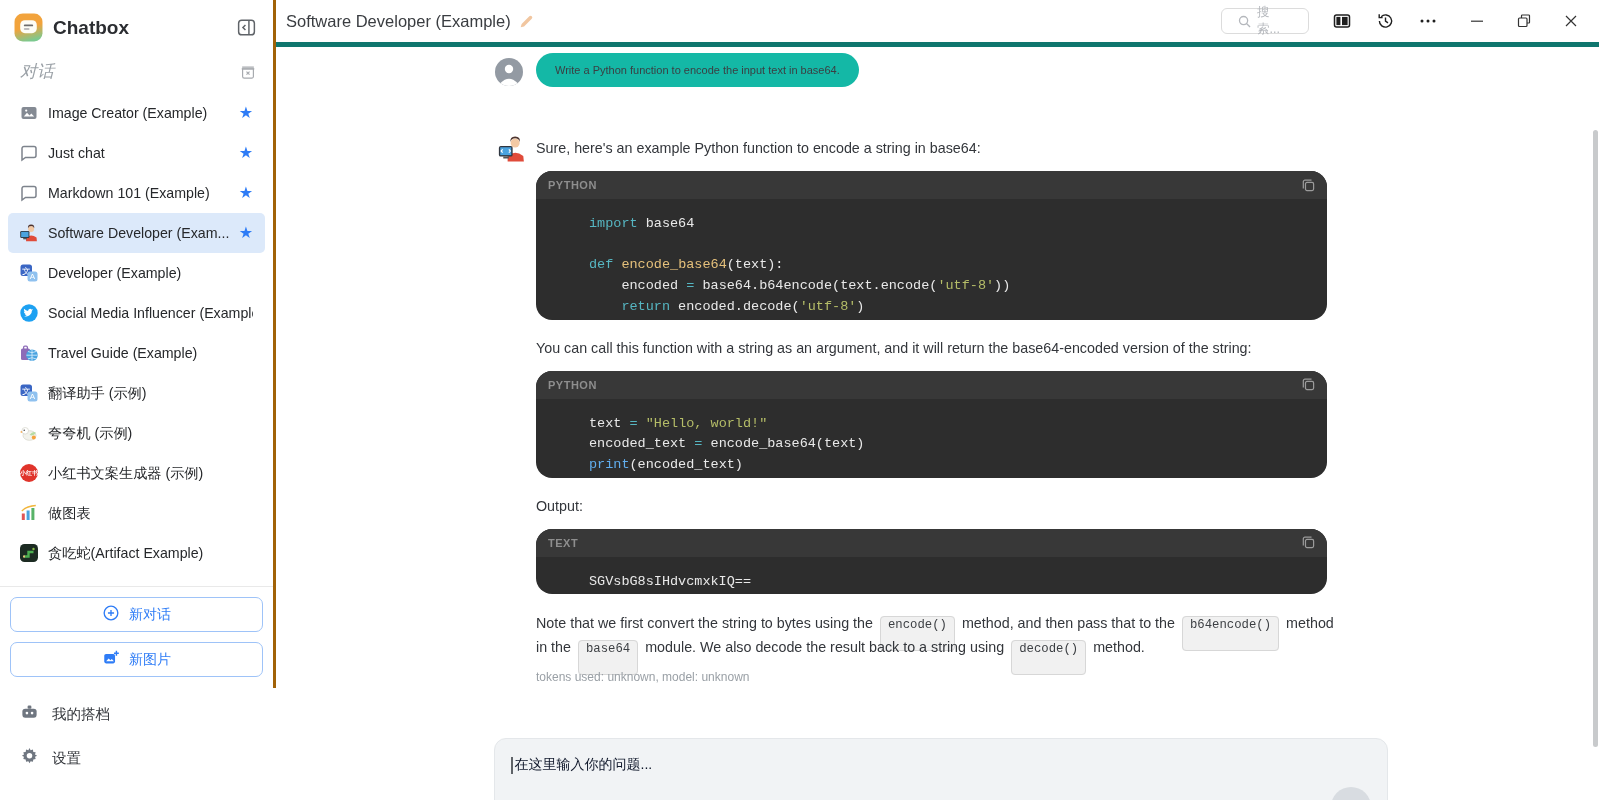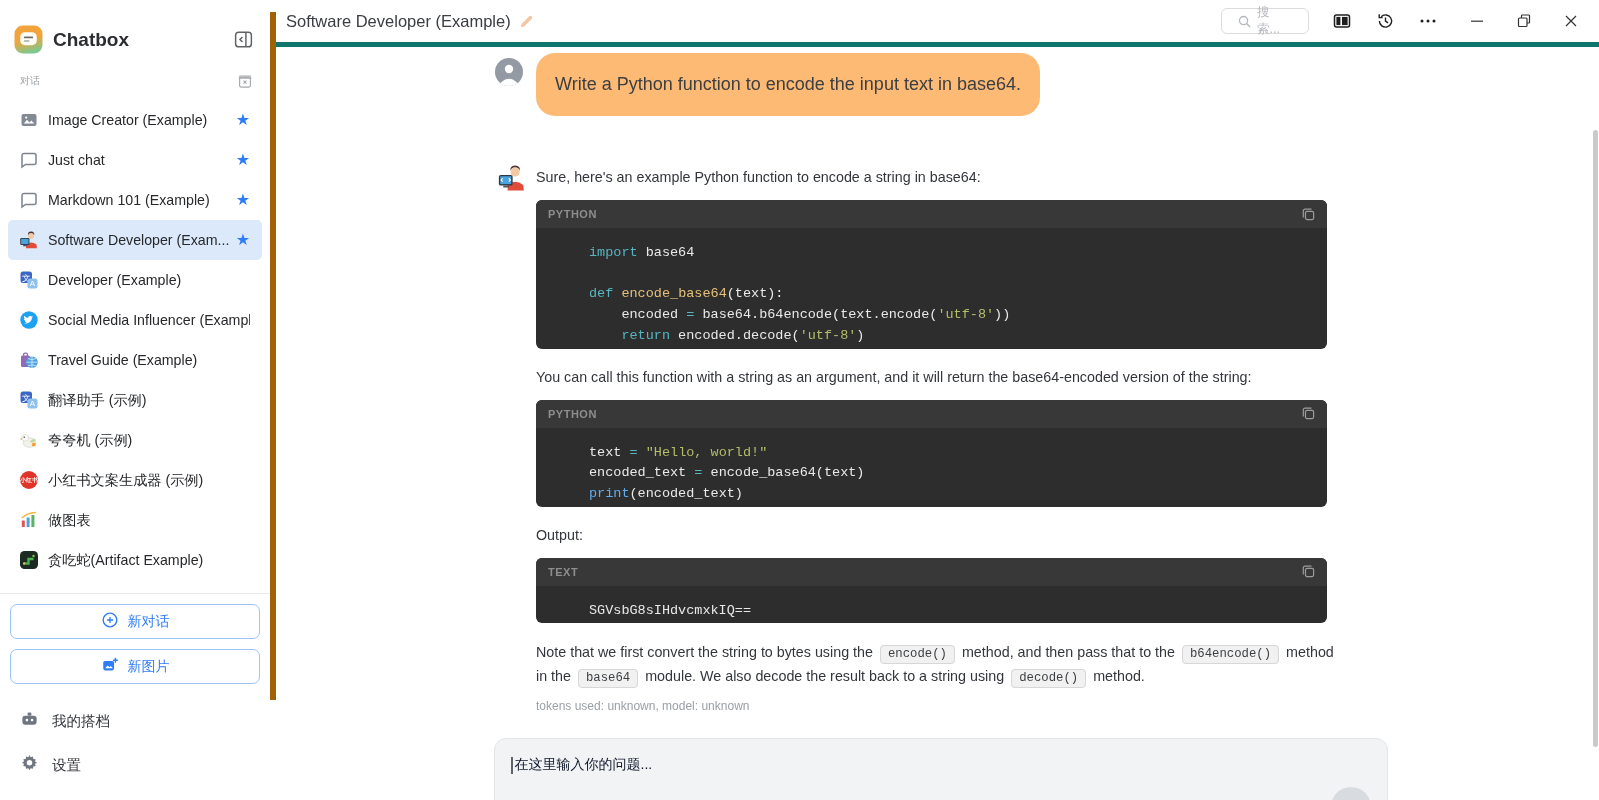--- a/index.html
+++ b/index.html
@@ -1,27 +1,27 @@
 <!DOCTYPE html>
 <html style="--accent: #2e7cf6; --selected-bg: #dce9fa; --code-bg: #2d2d2d; --code-head-bg: #383838; --code-fg: #e9e9e9; --code-kw: #56b6c2; --code-fn: #e5c07b; --code-str: #b5bd68; --code-op: #56b6c2; --code-bi: #61aeee;"><head>
 <meta charset="utf-8">
 <style>
   * { margin:0; padding:0; box-sizing:border-box; }
   html,body { width:1599px; height:800px; overflow:hidden; background:#fff;
     font-family:"Liberation Sans",sans-serif; }
 
   
-  .sidebar { position:absolute; left:0; top:12px; width:276px; height:688px;
-    background:#fff; border-right:6px solid #a16207; }
+  .sidebar { position:absolute; left:0; top:0; width:276px; height:688px;
+    background:#fff; border-right:3px solid #a16207; }
   .side-head { display:flex; align-items:center; padding:13px 16px 8px 14px; }
   .logo { width:29px; height:29px; flex:0 0 auto; }
   .app-title { font-size:19px; font-weight:700; color:#2b2d31; margin-left:10px; flex:1; }
   .collapse-btn { width:21px; height:21px; cursor:pointer; }
   .conv-section { display:flex; align-items:center; padding:10px 16px 8px 20px; }
-  .section-label { flex:1; font-size:10px; color:#9aa0a6; }
+  .section-label { flex:1; font-size:17px; color:#9aa0a6;font-style:italic; }
   .clear-btn { width:18px; height:18px; cursor:pointer; }
   .conv-list { margin-top:2px; }
   .conv-item { display:flex; align-items:center; height:40px; margin:0 8px;
     padding:0 12px 0 11px; border-radius:5px; cursor:pointer;justify-content:flex-end; }
   .conv-item.selected { background:var(--selected-bg,#dce9fa); }
   .conv-icon { width:20px; height:20px; margin-right:9px; flex:0 0 auto; }
   .conv-icon svg { width:20px; height:20px; display:block; }
   .conv-label { flex:1; font-size:14.2px; color:#26282b; white-space:nowrap; overflow:hidden; }
   .star { color:var(--accent,#2e7cf6); font-family:"DejaVu Sans",sans-serif;
     font-size:16px; line-height:1; margin-left:6px; }
@@ -46,45 +46,45 @@
     display:flex; align-items:center; gap:6px; padding:0 16px; cursor:text; }
   .search-box svg { width:13px; height:13px; flex:0 0 auto; }
   .search-ph { font-size:12.5px; color:#b4b7bc; }
   .hicon { width:20px; height:20px; margin-left:23px; cursor:pointer; }
   .winbtn { width:16px; height:16px; margin-left:31px; cursor:pointer; }
 
   
   .chat { padding-top:6px; }
   .row-user { display:flex; align-items:flex-start; margin-left:219px; }
   .avatar-user { width:28px; height:28px; flex:0 0 auto; margin-top:5px; }
-  .bubble { margin-left:13px; background:#fdba74; border-radius:19px;
-    padding:21px 19px; font-size:18px; color:#3b3e42; }
+  .bubble { margin-left:13px; background:#14b8a6; border-radius:19px;
+    padding:11px 19px; font-size:11px; color:#3b3e42; }
   .row-assistant { display:flex; align-items:flex-start; margin-left:221px; margin-top:47px; }
   .avatar-assistant { width:30px; height:30px; flex:0 0 auto; }
   .a-content { margin-left:9px; width:806px; padding-top:4px;
     font-size:14.3px; color:#33363b; }
   .para { line-height:20px; }
-  .code-block { width:791px; background:var(--code-bg,#2d2d2d); border-radius:6px;
+  .code-block { width:791px; background:var(--code-bg,#2d2d2d); border-radius:16px;
     overflow:hidden; margin:13px 0 18px; }
   .code-head { height:28px; background:var(--code-head-bg,#383838); display:flex;
     align-items:center; padding:0 10px 0 12px; }
   .code-lang { flex:1; font-size:11px; font-weight:700; letter-spacing:.5px; color:#8e8e8e; }
   .copy-btn { width:17px; height:17px; cursor:pointer; }
   .code-body { padding:15px 14px 2px; font-family:"Liberation Mono",monospace;
     font-size:13.5px; line-height:20.7px; color:var(--code-fg,#e9e9e9); white-space:pre;margin-left:39px; }
   .code-line { min-height:20.7px; }
   .tok-kw{color:var(--code-kw,#56b6c2);} .tok-fn{color:var(--code-fn,#e5c07b);}
   .tok-str{color:var(--code-str,#b5bd68);} .tok-op{color:var(--code-op,#56b6c2);}
   .tok-bi{color:var(--code-bi,#61aeee);} .tok-pl{color:var(--code-fg,#e9e9e9);}
   .mid-para { margin:16px 0 12px; }
   .out-label { margin:18px 0 10px; }
   .note { margin-top:14px; line-height:22px; }
   .inline-code { font-family:"Liberation Mono",monospace; font-size:12.3px;
     background:#f1f1f1; border:1px solid #d7d7d7; border-radius:4px;
-    padding:1px 7px 2px; color:#3c3f43; margin:0 3px; white-space:nowrap; }
+    padding:1px 7px 18px; color:#3c3f43; margin:0 3px; white-space:nowrap; }
   .meta { color:#9aa0a6; font-size:12px; margin-top:10px; }
 
   
   .input-box { position:absolute; left:218px; top:738px; width:894px; height:100px;
     background:#f1f3f5; border:1px solid #e4e7ea; border-radius:12px; padding:17px 16px; }
   .input-ph { display:flex; align-items:center; font-size:14px; color:#0f172a; }
   .caret { width:1.5px; height:17px; background:#5f6368; margin-right:2px; }
   .send-circle { position:absolute; right:16px; top:48px; width:40px; height:40px;
     border-radius:50%; background:#d8dce1; }
 

